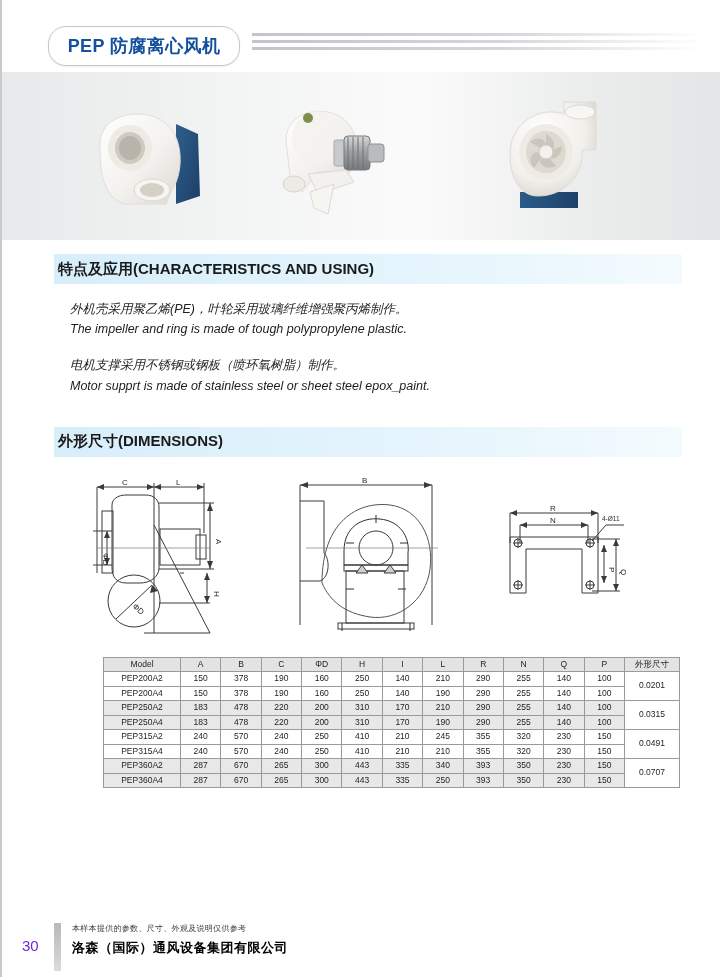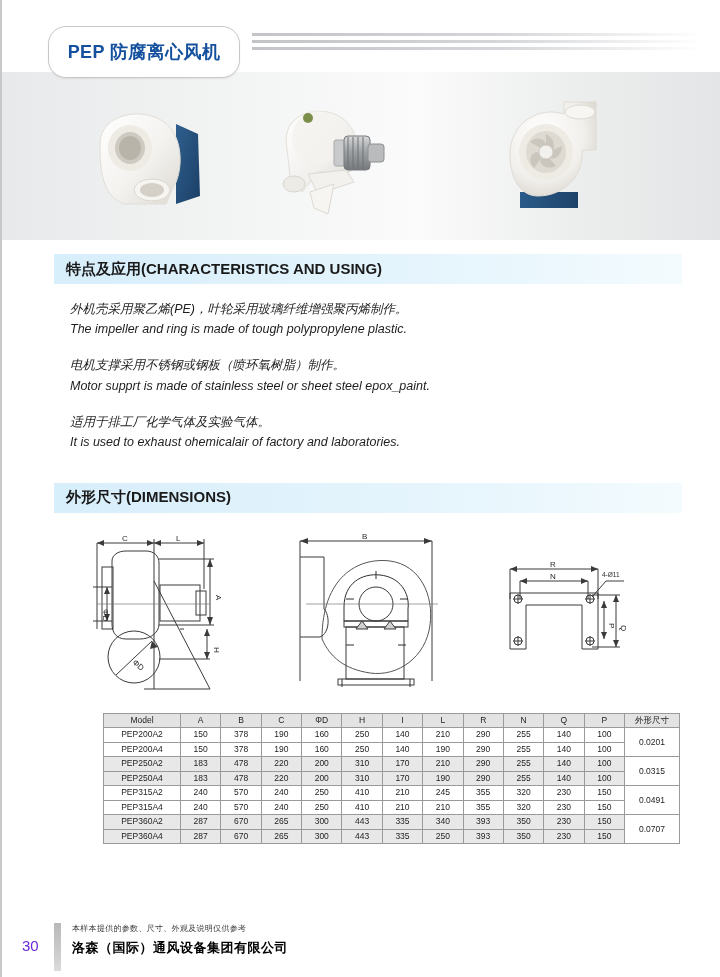--- a/index.html
+++ b/index.html
@@ -11,21 +11,21 @@
     overflow:hidden;
     position:relative;
   }
   .page{position:relative;width:720px;height:977px;box-sizing:border-box;
         border-left:2px solid #c9c9c9;}
 
   
   .header{position:relative;height:72px;}
   .title-badge{
     position:absolute;left:46px;top:26px;
-    height:52px;min-width:192px;box-sizing:border-box;
+    height:40px;min-width:192px;box-sizing:border-box;
     background:#ffffff;
     border:1px solid #c7c7c7;
     border-radius:18px;
     display:flex;align-items:center;justify-content:center;
     padding:0 18px;
     box-shadow:0 1px 2px rgba(0,0,0,.07);
     z-index:4;
   }
   .title-badge span{
     font-size:18px;font-weight:bold;color:#15509e;letter-spacing:.4px;
@@ -42,21 +42,21 @@
     position:relative;height:168px;margin:0 0 0 0;
     background:linear-gradient(to right,#e8e9ea 0%,#f2f3f3 30%,#fbfbfb 58%,#eceded 80%,#e4e5e6 100%);
     overflow:hidden;
   }
   .fan{position:absolute;}
 
   
   .sec-head{
     margin:0 38px 0 52px;height:30px;
     background:linear-gradient(to right,#d7eefb 0%,#e2f3fc 45%,#eaf7fd 75%,#f4fbfe 100%);
-    display:flex;align-items:center;padding-left:12px;box-sizing:border-box;
+    display:flex;align-items:center;padding-left:4px;box-sizing:border-box;
   }
   .sec-head span{font-size:15px;font-weight:bold;color:#1a1a1a;}
 
   
   .features{margin:16px 40px 0 68px;}
   .feat{margin-bottom:15px;font-style:italic;}
   .feat .cn{font-size:12.5px;line-height:1.55;color:#1d1d1d;}
   .feat .en{font-size:12.5px;line-height:1.75;color:#1d1d1d;}
 
   
@@ -198,24 +198,20 @@
   </div>
 
   <div class="features">
     <div class="feat">
       <div class="cn">外机壳采用聚乙烯(PE)，叶轮采用玻璃纤维增强聚丙烯制作。</div>
       <div class="en">The impeller and ring is made of tough polypropylene plastic.</div>
     </div>
     <div class="feat">
       <div class="cn">电机支撑采用不锈钢或钢板（喷环氧树脂）制作。</div>
       <div class="en">Motor supprt is made of stainless steel or sheet steel epox_paint.</div>
-    </div>
-    <div class="feat">
-      <div class="cn">适用于排工厂化学气体及实验气体。</div>
-      <div class="en">It is used to exhaust ohemicalair of factory and laboratories.</div>
     </div>
   </div>
 
   <div style="height:14px;"></div>
   <div class="sec-head">
     <span>外形尺寸(DIMENSIONS)</span>
   </div>
 
   <div class="drawings">
 

